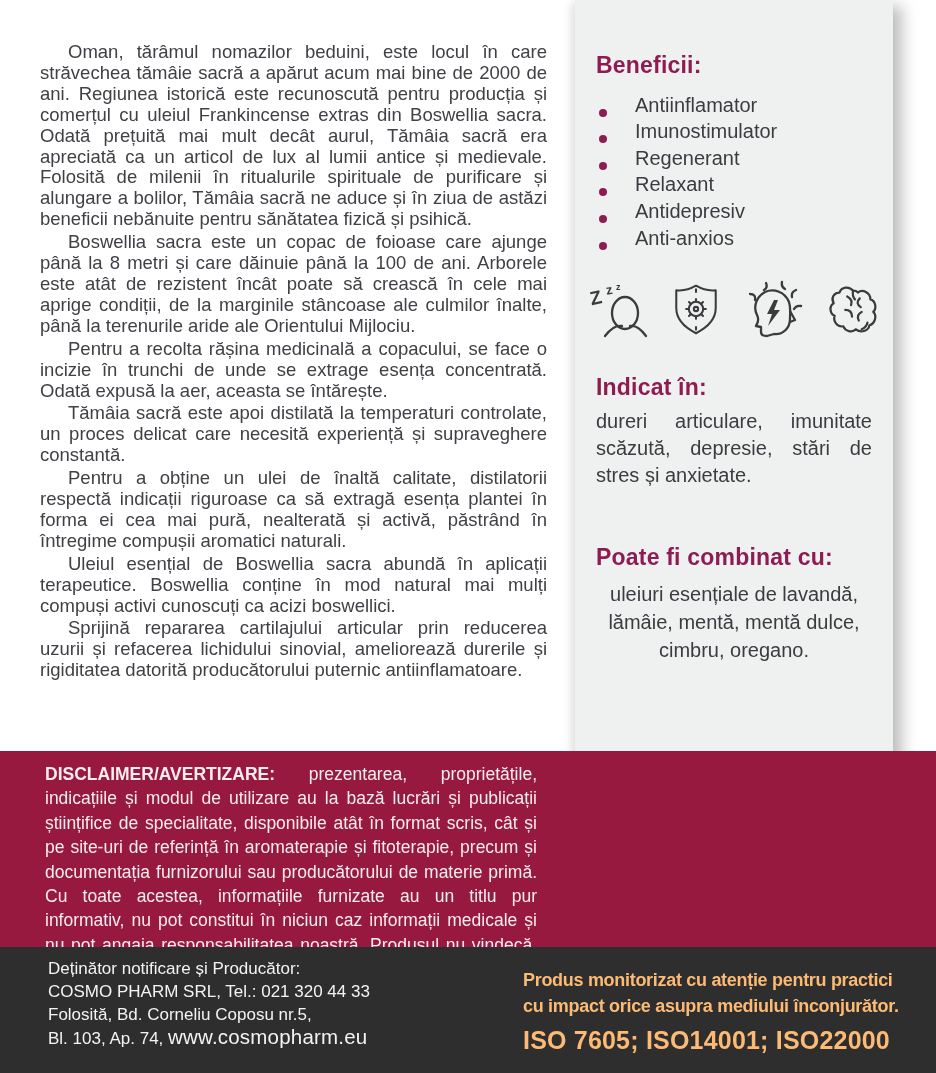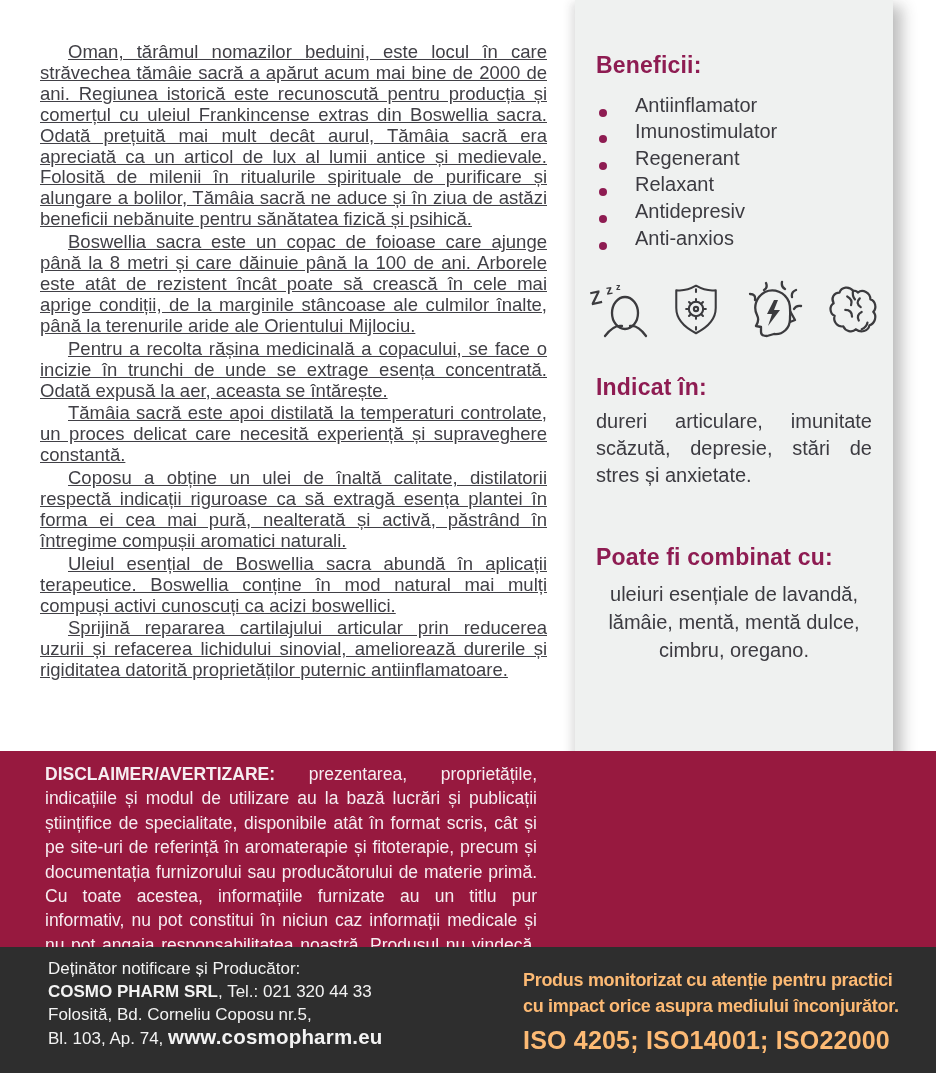--- a/index.html
+++ b/index.html
@@ -6,21 +6,21 @@
   .page{
     position:relative;width:936px;height:1073px;overflow:hidden;
     background:#ffffff;
     font-family:"Liberation Sans","DejaVu Sans",sans-serif;
   }
   
   .article{
     position:absolute;left:40px;top:42px;width:507px;
     color:#414046;font-size:18.5px;line-height:20.9px;text-align:justify;
   }
-  .article p{margin:0 0 2px 0;text-indent:28px;text-decoration:underline;}
+  .article p{margin:0 0 2px 0;text-indent:28px;}
   
   .panel{
     position:absolute;left:575px;top:0;width:318px;height:947px;
     background:rgba(234,237,236,0.78);
     box-shadow:9px 6px 14px rgba(40,40,40,0.30),-5px 2px 8px rgba(40,40,40,0.10);
   }
   .panel h2{
     position:absolute;left:21px;margin:0;color:#8e1c52;
     font-size:23px;font-weight:bold;letter-spacing:0.2px;
   }
@@ -54,41 +54,41 @@
   .disclaimer-band p{
     position:absolute;left:45px;top:11px;width:492px;margin:0;
     color:#f6edf1;font-size:17.5px;line-height:24.4px;text-align:justify;
   }
   .disclaimer-band b{font-weight:bold;}
   
   .footer{
     position:absolute;left:0;top:947px;width:936px;height:126px;background:#2e2e2e;
   }
   .f-left{position:absolute;left:48px;top:11px;color:#f3f3f3;font-size:17px;line-height:22.8px;}
-  .f-left b{font-weight:bold;}
+  .f-left b{font-weight:normal;}
   .web{font-size:20.5px;letter-spacing:0.2px;}
   .f-right{position:absolute;left:523px;top:21px;width:395px;color:#fdba74;}
   .eco{font-size:18px;font-weight:bold;line-height:25.5px;letter-spacing:-0.3px;}
   .iso{font-size:25px;font-weight:bold;margin-top:7px;letter-spacing:0.2px;}
   .icon-stroke{stroke:#3b3b3e;fill:none;stroke-width:2.3;stroke-linecap:round;stroke-linejoin:round;}
   .zzz{fill:#3b3b3e;font-weight:bold;font-family:"Liberation Sans",sans-serif;}
 </style>
 </head>
 <body>
 
 <div class="page">
 
   <section class="article">
     <p>Oman, tărâmul nomazilor beduini, este locul în care străvechea tămâie sacră a apărut acum mai bine de 2000 de ani. Regiunea istorică este recunoscută pentru producția și comerțul cu uleiul Frankincense extras din Boswellia sacra. Odată prețuită mai mult decât aurul, Tămâia sacră era apreciată ca un articol de lux al lumii antice și medievale. Folosită de milenii în ritualurile spirituale de purificare și alungare a bolilor, Tămâia sacră ne aduce și în ziua de astăzi beneficii nebănuite pentru sănătatea fizică și psihică.</p>
     <p>Boswellia sacra este un copac de foioase care ajunge până la 8 metri și care dăinuie până la 100 de ani. Arborele este atât de rezistent încât poate să crească în cele mai aprige condiții, de la marginile stâncoase ale culmilor înalte, până la terenurile aride ale Orientului Mijlociu.</p>
     <p>Pentru a recolta rășina medicinală a copacului, se face o incizie în trunchi de unde se extrage esența concentrată. Odată expusă la aer, aceasta se întărește.</p>
     <p>Tămâia sacră este apoi distilată la temperaturi controlate, un proces delicat care necesită experiență și supraveghere constantă.</p>
-    <p>Coposu a obține un ulei de înaltă calitate, distilatorii respectă indicații riguroase ca să extragă esența plantei în forma ei cea mai pură, nealterată și activă, păstrând în întregime compușii aromatici naturali.</p>
+    <p>Pentru a obține un ulei de înaltă calitate, distilatorii respectă indicații riguroase ca să extragă esența plantei în forma ei cea mai pură, nealterată și activă, păstrând în întregime compușii aromatici naturali.</p>
     <p>Uleiul esențial de Boswellia sacra abundă în aplicații terapeutice. Boswellia conține în mod natural mai mulți compuși activi cunoscuți ca acizi boswellici.</p>
-    <p>Sprijină repararea cartilajului articular prin reducerea uzurii și refacerea lichidului sinovial, ameliorează durerile și rigiditatea datorită proprietăților puternic antiinflamatoare.</p>
+    <p>Sprijină repararea cartilajului articular prin reducerea uzurii și refacerea lichidului sinovial, ameliorează durerile și rigiditatea datorită producătorului puternic antiinflamatoare.</p>
   </section>
 
   <aside class="panel">
 
     <h2 class="benefits-title">Beneficii:</h2>
     <ul class="benefits-list">
       <li>
           <span class="dot"></span>
           <span>Antiinflamator</span>
         </li>
@@ -192,17 +192,17 @@
     <div class="f-left">
       <div>Deținător notificare și Producător:</div>
       <div><b>COSMO PHARM SRL</b><span>, Tel.: 021 320 44 33</span></div>
       <div>Folosită, Bd. Corneliu Coposu nr.5,</div>
       <div><span>Bl. 103, Ap. 74, </span><b class="web">www.cosmopharm.eu</b></div>
     </div>
 
     <div class="f-right">
       <div class="eco">Produs monitorizat cu atenție pentru practici</div>
       <div class="eco">cu impact orice asupra mediului înconjurător.</div>
-      <div class="iso">ISO 4205; ISO14001; ISO22000</div>
+      <div class="iso">ISO 7605; ISO14001; ISO22000</div>
     </div>
   </footer>
 
 </div>
 
 </body></html>

